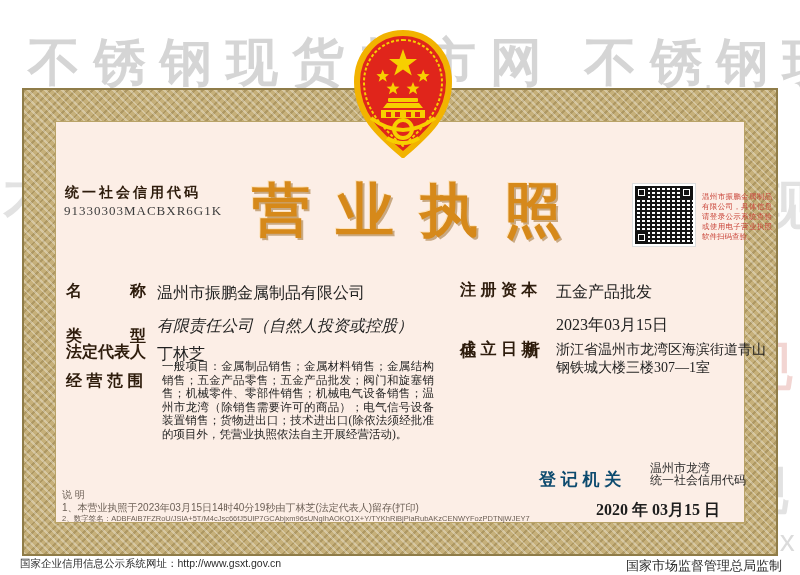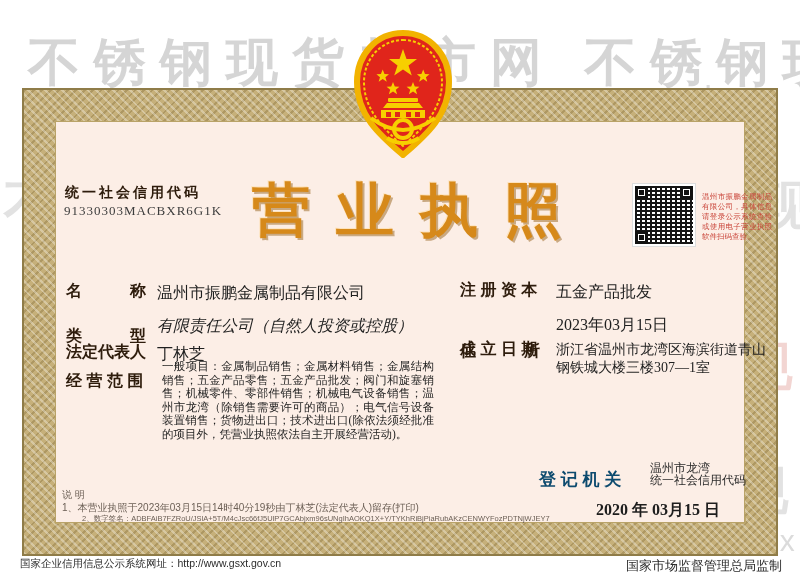--- a/index.html
+++ b/index.html
@@ -172,16 +172,16 @@
 
 <div class="reg-label">登 记 机 关</div>
 <div class="reg-auth">
   <div>温州市龙湾</div>
   <div>统一社会信用代码</div>
 </div>
 <div class="reg-date">2020 年  03月15 日</div>
 
 <div class="note" style="left:62px;top:488px;">说  明</div>
 <div class="note" style="left:62px;top:501px;">1、本营业执照于2023年03月15日14时40分19秒由丁林芝(法定代表人)留存(打印)</div>
-<div class="note" style="left:62px;top:514px;font-size:7.5px;margin-left:20px;">2、数字签名：ADBFAiB7FZRoU/JSlA+5T/M4cJsc66fJ5UlP7GCAbjxm96sUNgIhAOKQ1X+Y/TYKhRiBjPiaRubAKzCENWYFozPDTNjWJEY7</div>
+<div class="note" style="left:62px;top:514px;font-size:7.5px;">2、数字签名：ADBFAiB7FZRoU/JSlA+5T/M4cJsc66fJ5UlP7GCAbjxm96sUNgIhAOKQ1X+Y/TYKhRiBjPiaRubAKzCENWYFozPDTNjWJEY7</div>
 
 <div class="footer-left">国家企业信用信息公示系统网址：http://www.gsxt.gov.cn</div>
 <div class="footer-right">国家市场监督管理总局监制</div>
 
 </body></html>

